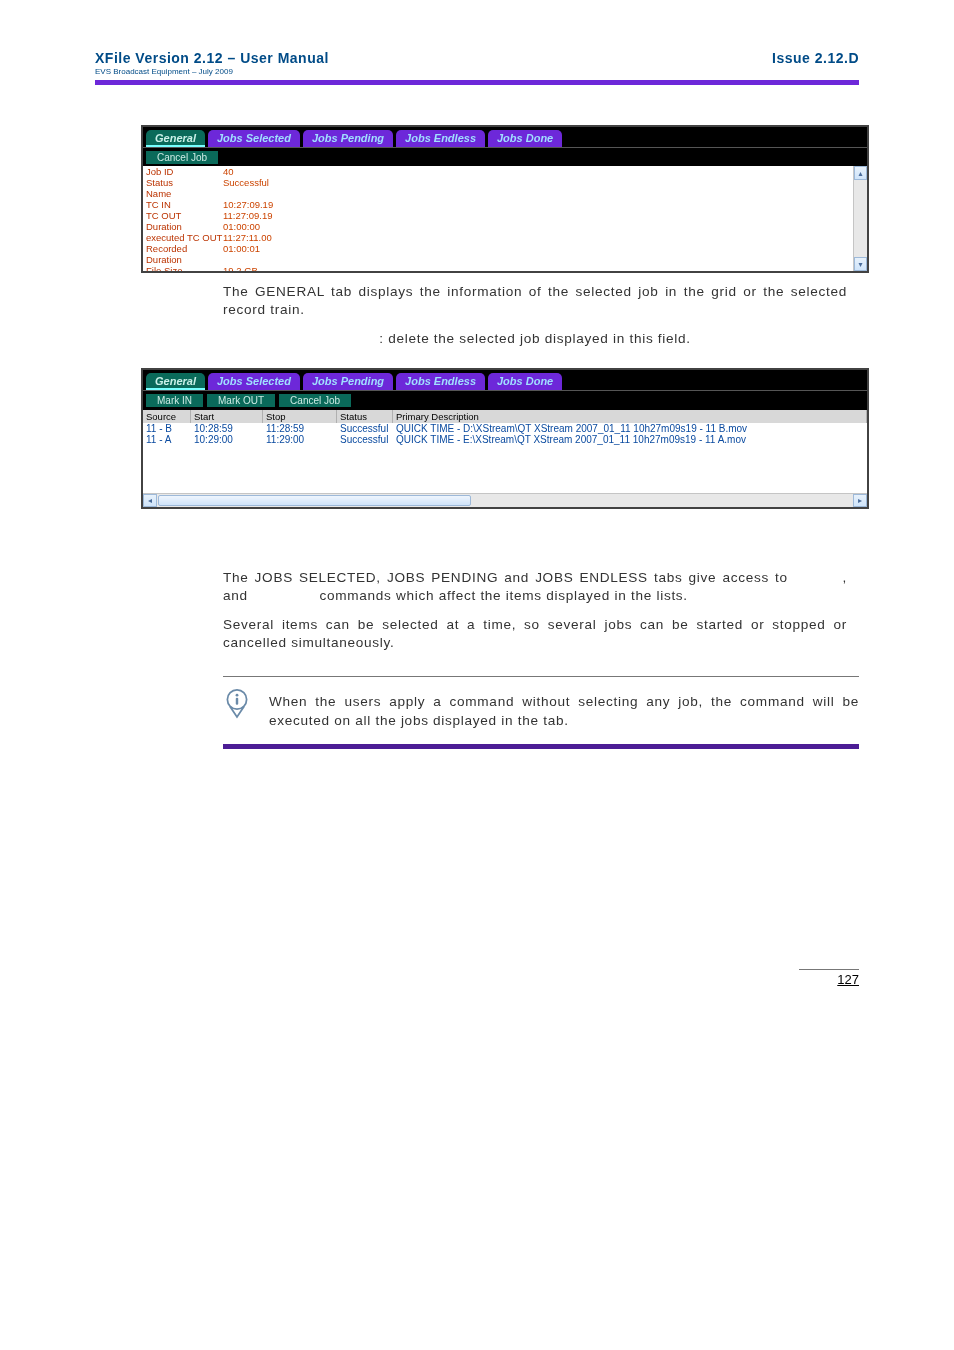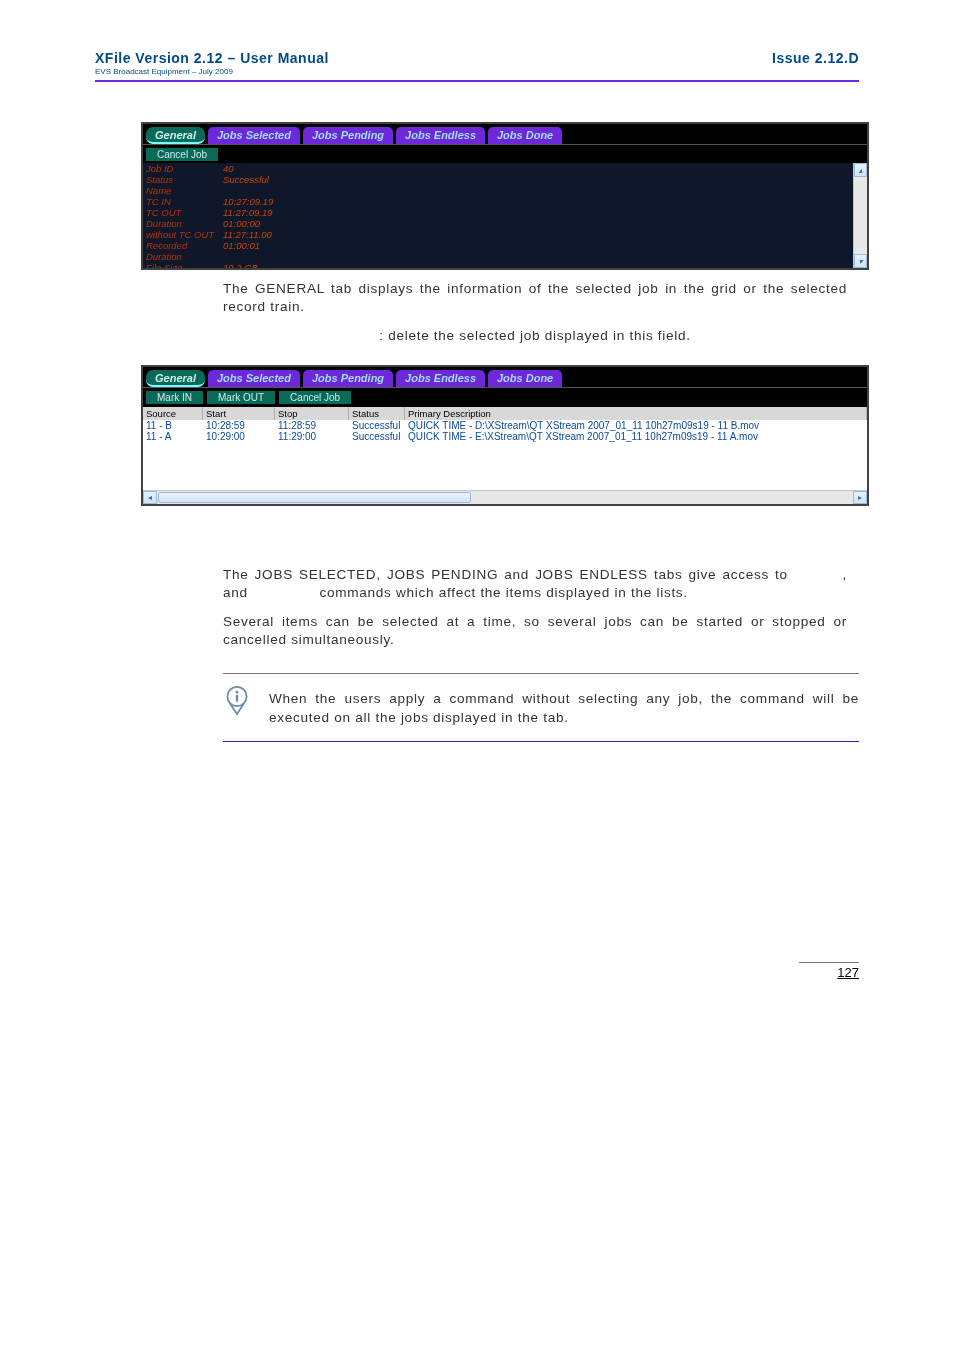--- a/index.html
+++ b/index.html
@@ -1,57 +1,57 @@
 <!DOCTYPE html>
 <html><head>
 <meta charset="utf-8">
 <style>
   * { box-sizing: border-box; margin: 0; padding: 0; }
   body { background: #fff; font-family: Arial, Helvetica, sans-serif; width: 954px; margin: 0 auto; }
   .page { padding: 50px 95px 40px 95px; }
-  .hdr { display: flex; justify-content: space-between; align-items: flex-start; border-bottom: 2px solid #6d28d9; padding-bottom: 4px; margin-bottom: 40px; }
+  .hdr { display: flex; justify-content: space-between; align-items: flex-start; border-bottom: 5px solid #6d28d9; padding-bottom: 4px; margin-bottom: 40px; }
   .hdr-left { font-size: 0; }
   .hdr-title { color: #004b87; font-size: 14px; font-weight: bold; letter-spacing: 0.5px; }
   .hdr-sub { color: #004b87; font-size: 8px; margin-top: 1px; }
   .hdr-right { color: #004b87; font-size: 14px; font-weight: bold; letter-spacing: 0.5px; }
   .shot { margin: 0 auto 10px auto; }
   .shot1 { margin-left: 46px; margin-right: -10px; }
   .win { background: #000; border: 2px solid #424242; font-size: 10px; }
   .tabs, .subtabs { display: flex; gap: 3px; padding: 3px 3px 0 3px; }
   .tab, .subtab, .btn { border-radius: 5px 5px 0 0; padding: 2px 9px 1px; font-size: 11px; font-style: italic; font-weight: bold; color: #fff; white-space: nowrap; }
-  .tab-g { background: #0a6a5a; color: #c9f0e8; border-bottom: 2px solid #7ff; border-radius: 7px; }
+  .tab-g { background: #0a6a5a; color: #c9f0e8; border-bottom: 2px solid #7ff; }
   .tab-o { background: #6d28d9; color: #a0dfff; }
   .subbar { background: #000; border-top: 1px solid #555; padding: 3px 3px 2px; display: flex; gap: 4px; }
   .btn { background: #0a6a5a; font-style: normal; font-size: 10px; padding: 1px 11px; border-radius: 0; color: #cdebe4; font-weight: normal; }
-  .kv-area { position: relative; background: #0f172a; font-style: italic; }
+  .kv-area { position: relative; background: #ffffff; }
   .kv { display: flex; font-size: 9.5px; }
   .kv .k { width: 80px; color: #bb3300; padding-left: 3px; }
   .kv .v { color: #cc4400; }
   .sb { position: absolute; right: 0; top: 0; bottom: 0; width: 14px; background: #e8e8e8; display: flex; flex-direction: column; border-left: 1px solid #c5c5c5; }
   .sb-up, .sb-dn { height: 14px; background: linear-gradient(#e7f1fb,#cfe4fa); border: 1px solid #9db9d9; display: flex; align-items: center; justify-content: center; font-size: 8px; color: #4a6c9b; }
   .sb-tr { flex: 1; }
   .body-text { margin-left: 128px; margin-right: 12px; font-size: 13.6px; color: #333; line-height: 1.35; text-align: justify; letter-spacing: 0.7px; }
   .pspace { margin-top: 10px; }
   .pspace2 { margin-top: 70px; }
   .shot2 { margin-left: 46px; margin-right: -10px; margin-top: 20px; }
   .grid-head { background: #d8d8d8; display: flex; font-size: 9.5px; border-top: 1px solid #000; }
   .gh { border-right: 1px solid #b0b0b0; padding: 1px 3px; }
   .grid-body { background: #fff; min-height: 70px; position: relative; }
   .gr { display: flex; font-size: 10px; color: #0b4ba0; }
   .gc { padding: 0 3px; white-space: nowrap; overflow: hidden; }
-  .c1 { width: 60px; }
+  .c1 { width: 48px; }
   .c2 { width: 72px; }
   .c3 { width: 74px; }
   .c4 { width: 56px; }
   .c5 { flex: 1; }
   .hsb { display: flex; height: 14px; background: #e8e8e8; border-top: 1px solid #c5c5c5; }
   .hsb-l, .hsb-r { width: 14px; background: linear-gradient(#e7f1fb,#cfe4fa); border: 1px solid #9db9d9; display:flex; align-items:center; justify-content:center; font-size:8px; color:#4a6c9b; }
   .hsb-tr { flex: 1; display: flex; }
   .hsb-th { width: 45%; background: linear-gradient(#eef5fd,#cfe3fa); border: 1px solid #9db9d9; margin: 1px; border-radius: 2px; }
-  .note-row { display: flex; gap: 18px; align-items: flex-start; margin-top: 24px; margin-left: 128px; border-bottom: 1px solid #4c1d95; padding-bottom: 14px; }
+  .note-row { display: flex; gap: 18px; align-items: flex-start; margin-top: 24px; margin-left: 128px; border-bottom: 5px solid #4c1d95; padding-bottom: 14px; }
   .note-top-line { border-top: 1px solid #777; padding-top: 10px; }
   .note-icon { width: 28px; height: 32px; flex-shrink: 0; }
   .note-icon svg { width: 100%; height: 100%; }
   .footer { text-align: right; margin-top: 220px; font-size: 13px; border-top: 1px solid #777; padding-top: 2px; margin-left: auto; width: 60px; text-decoration: underline; }
 </style>
 </head>
 <body>
 
 <div class="page">
   <div class="hdr">
@@ -93,21 +93,21 @@
           </div>
         <div class="kv">
             <div class="k">TC OUT</div>
             <div class="v">11:27:09.19</div>
           </div>
         <div class="kv">
             <div class="k">Duration</div>
             <div class="v">01:00:00</div>
           </div>
         <div class="kv">
-            <div class="k">without TC OUT</div>
+            <div class="k">executed TC OUT</div>
             <div class="v">11:27:11.00</div>
           </div>
         <div class="kv">
             <div class="k">Recorded Duration</div>
             <div class="v">01:00:01</div>
           </div>
         <div class="kv" style="height:6px; overflow:hidden;">
             <div class="k">File Size</div>
             <div class="v">19.2 GB</div>
           </div>

